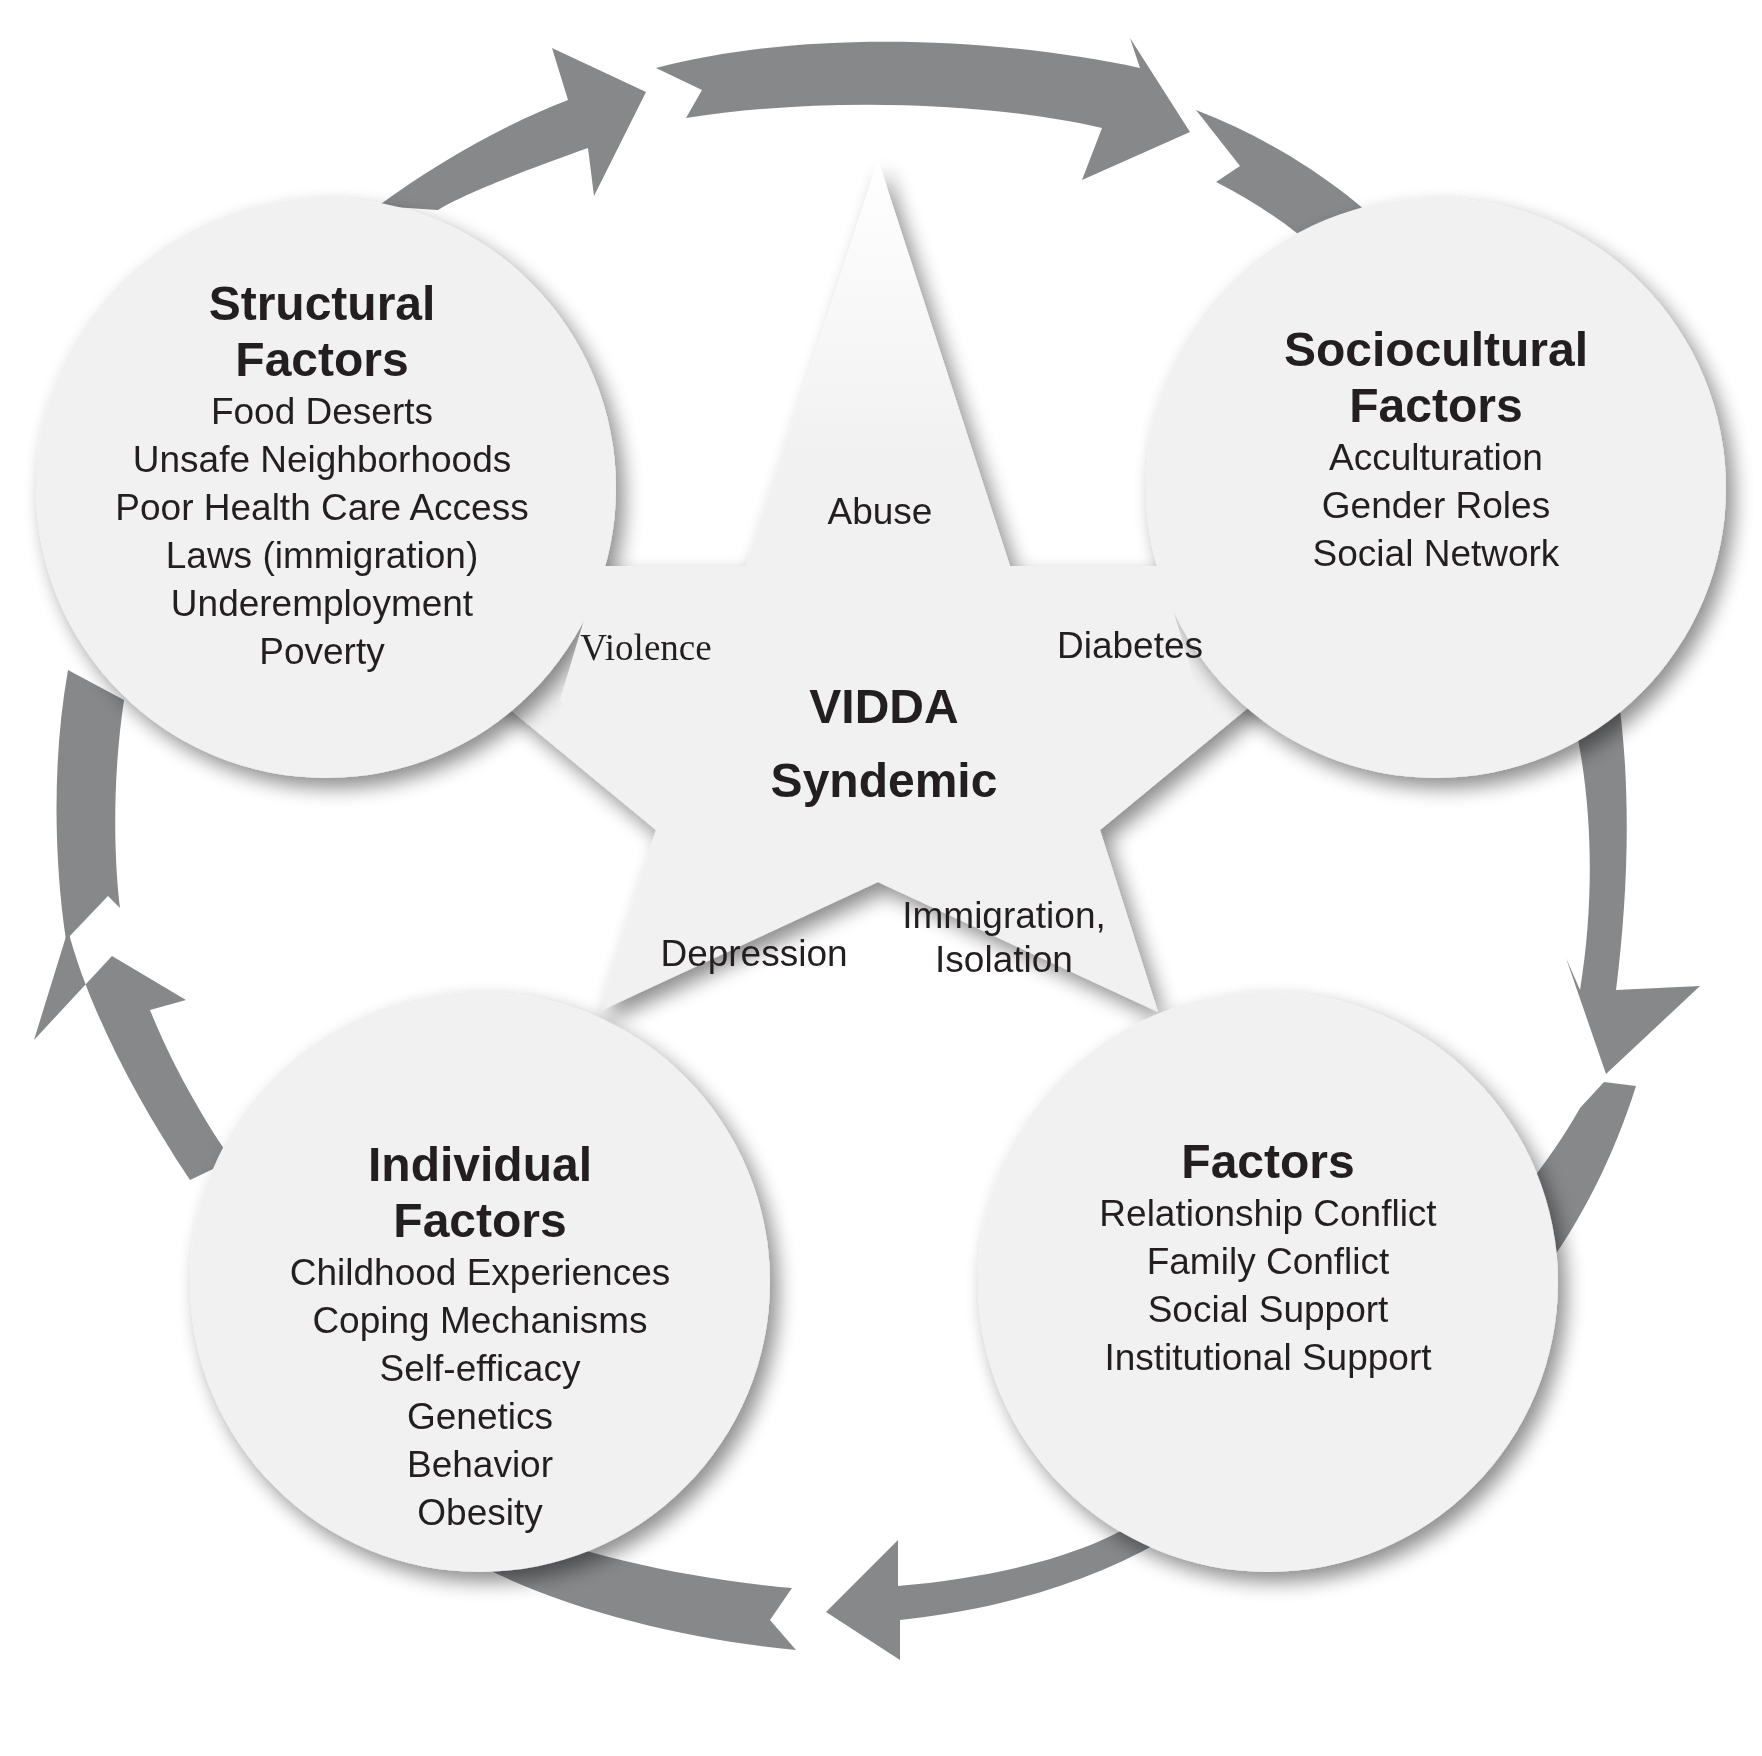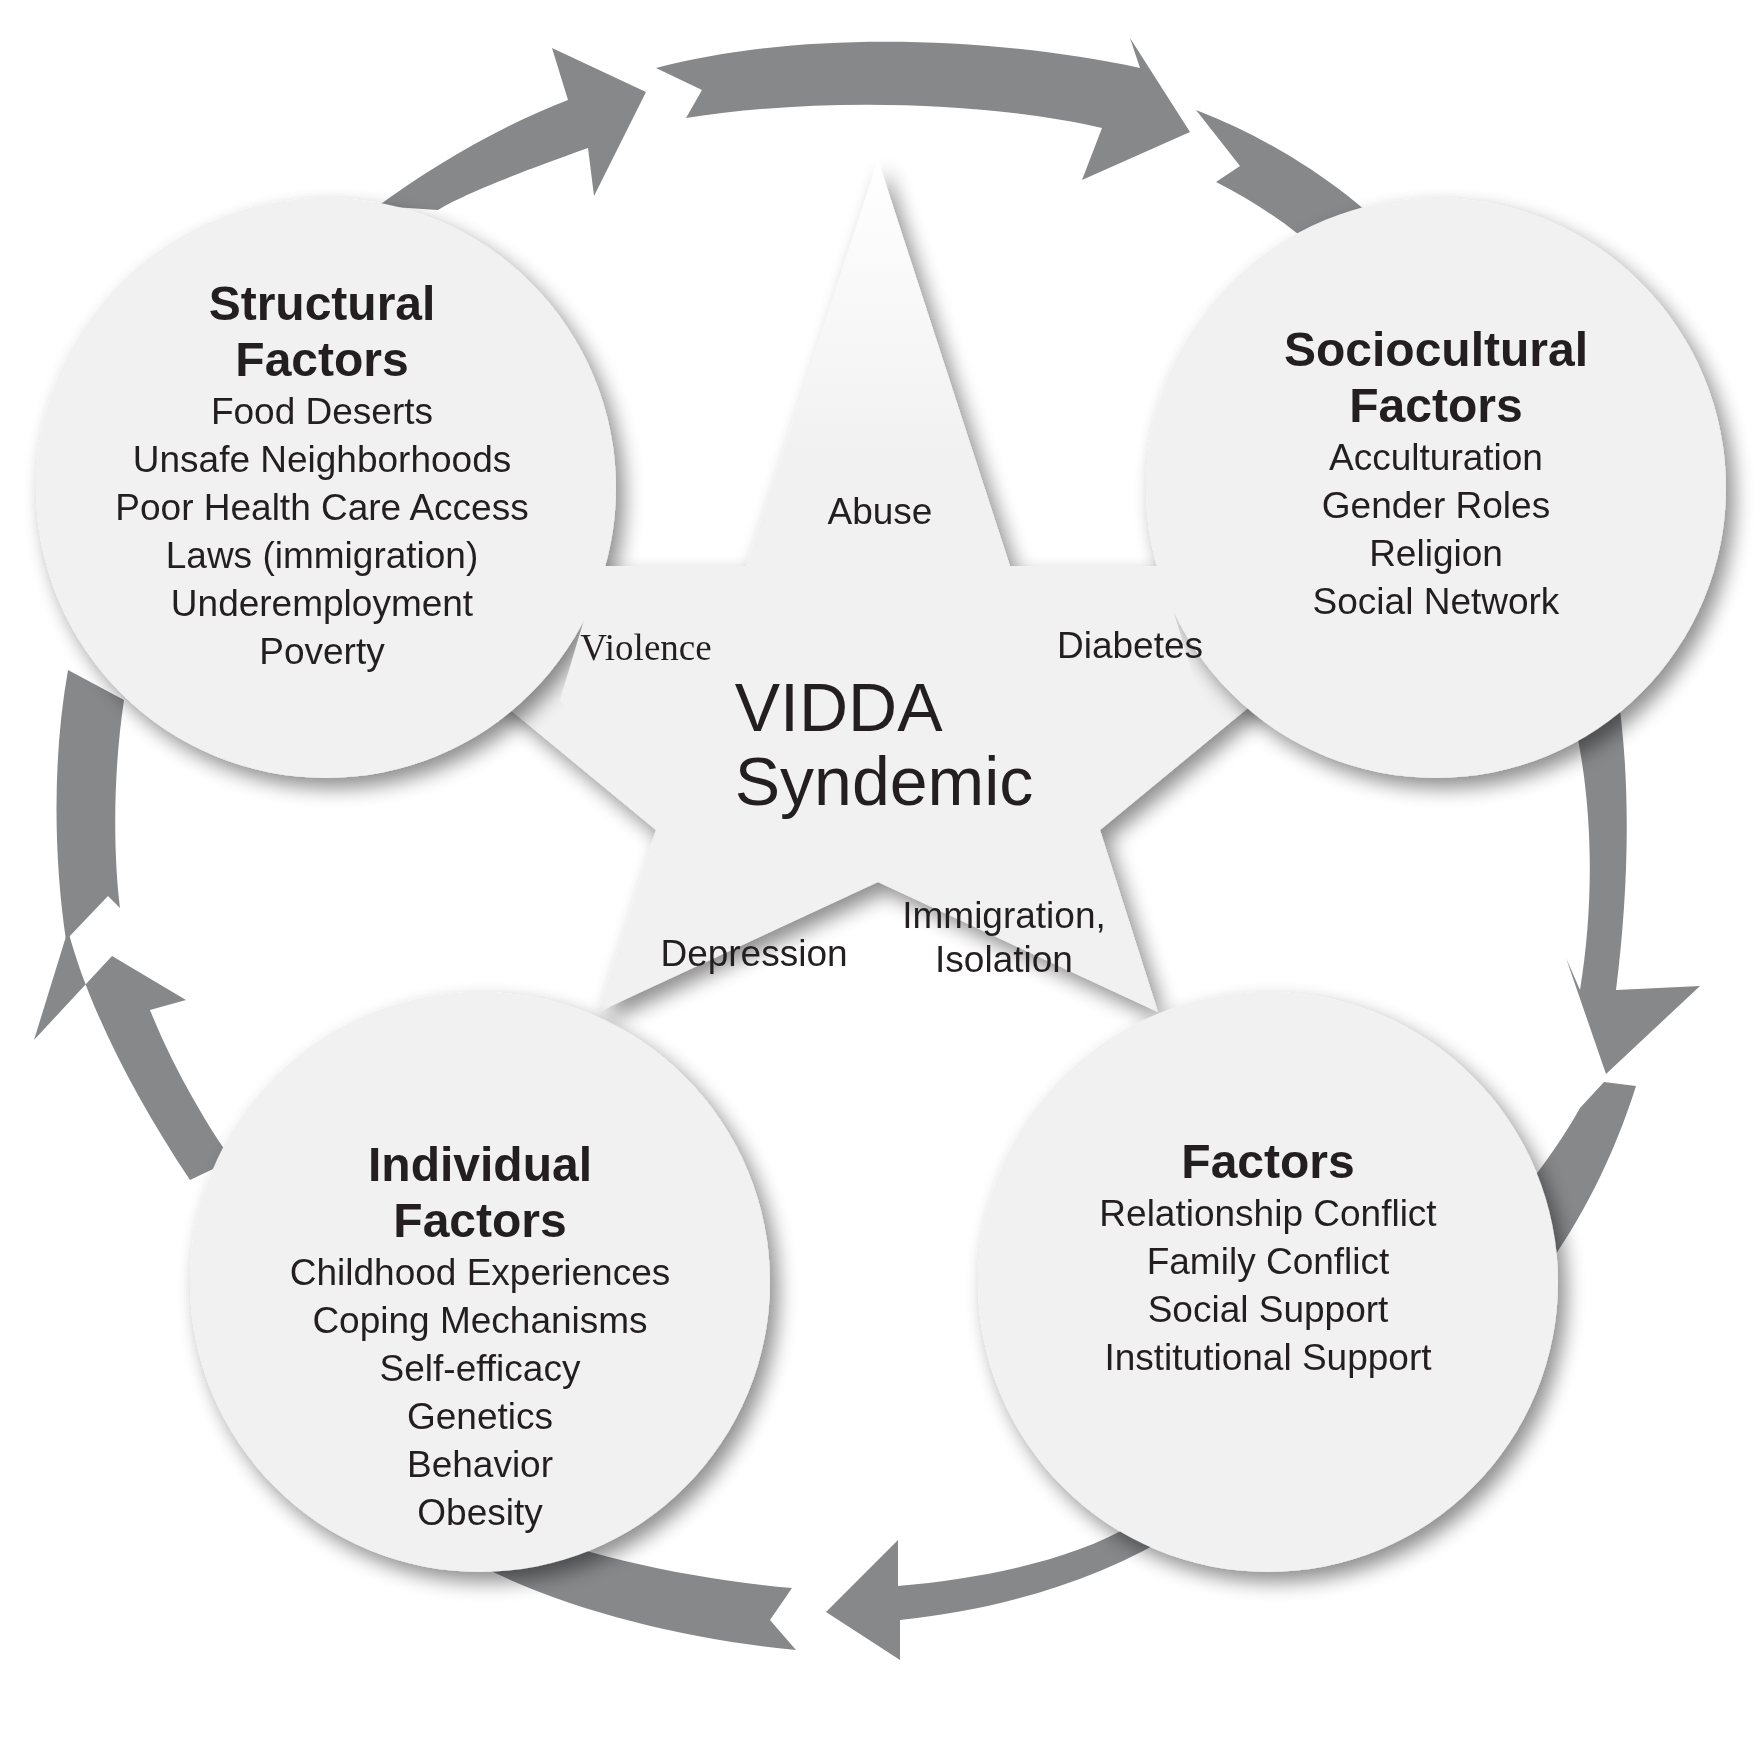--- a/index.html
+++ b/index.html
@@ -2,21 +2,21 @@
 <html><head>
 <meta charset="utf-8">
 <style>
   html, body { margin: 0; padding: 0; background: #ffffff; }
   body { width: 1762px; height: 1756px; position: relative; overflow: hidden; font-family: "Liberation Sans", sans-serif; color: #231f20; }
   svg#diagram { position: absolute; left: 0; top: 0; }
   .circle-text { position: absolute; text-align: center; transform: translateX(-50%); }
   .circle-title { font-weight: bold; font-size: 48px; line-height: 56px; white-space: nowrap; }
   .circle-item { font-size: 37px; line-height: 48px; white-space: nowrap; }
   .star-label { position: absolute; font-size: 37px; line-height: 44px; text-align: center; white-space: nowrap; transform: translateX(-50%); }
-  .center-title { position: absolute; font-weight: normal; font-size: 68px; line-height: 74px; white-space: nowrap; transform: translateX(-50%); }
+  .center-title { position: absolute; font-weight: bold; font-size: 48px; line-height: 74px; text-align: center; white-space: nowrap; transform: translateX(-50%); }
 </style>
 </head>
 <body>
 
 <svg id="diagram" width="1762" height="1756" viewBox="0 0 1762 1756" xmlns="http://www.w3.org/2000/svg">
   <defs>
     <filter id="shadow" x="-20%" y="-20%" width="140%" height="140%">
       <feGaussianBlur in="SourceAlpha" stdDeviation="10"></feGaussianBlur>
       <feOffset dx="8" dy="10" result="off"></feOffset>
       <feComponentTransfer>
@@ -77,21 +77,20 @@
   <div class="circle-item">Laws (immigration)</div>
   <div class="circle-item">Underemployment</div>
   <div class="circle-item">Poverty</div>
 </div>
 
 <div class="circle-text" style="left:1436px; top:322px;">
   <div class="circle-title">Sociocultural</div>
   <div class="circle-title">Factors</div>
   <div class="circle-item">Acculturation</div>
   <div class="circle-item">Gender Roles</div>
-  <div class="circle-item">Religion</div>
   <div class="circle-item">Social Network</div>
 </div>
 
 <div class="circle-text" style="left:1268px; top:1134px;">
   <div class="circle-title">Factors</div>
   <div class="circle-item">Relationship Conflict</div>
   <div class="circle-item">Family Conflict</div>
   <div class="circle-item">Social Support</div>
   <div class="circle-item">Institutional Support</div>
 </div>

